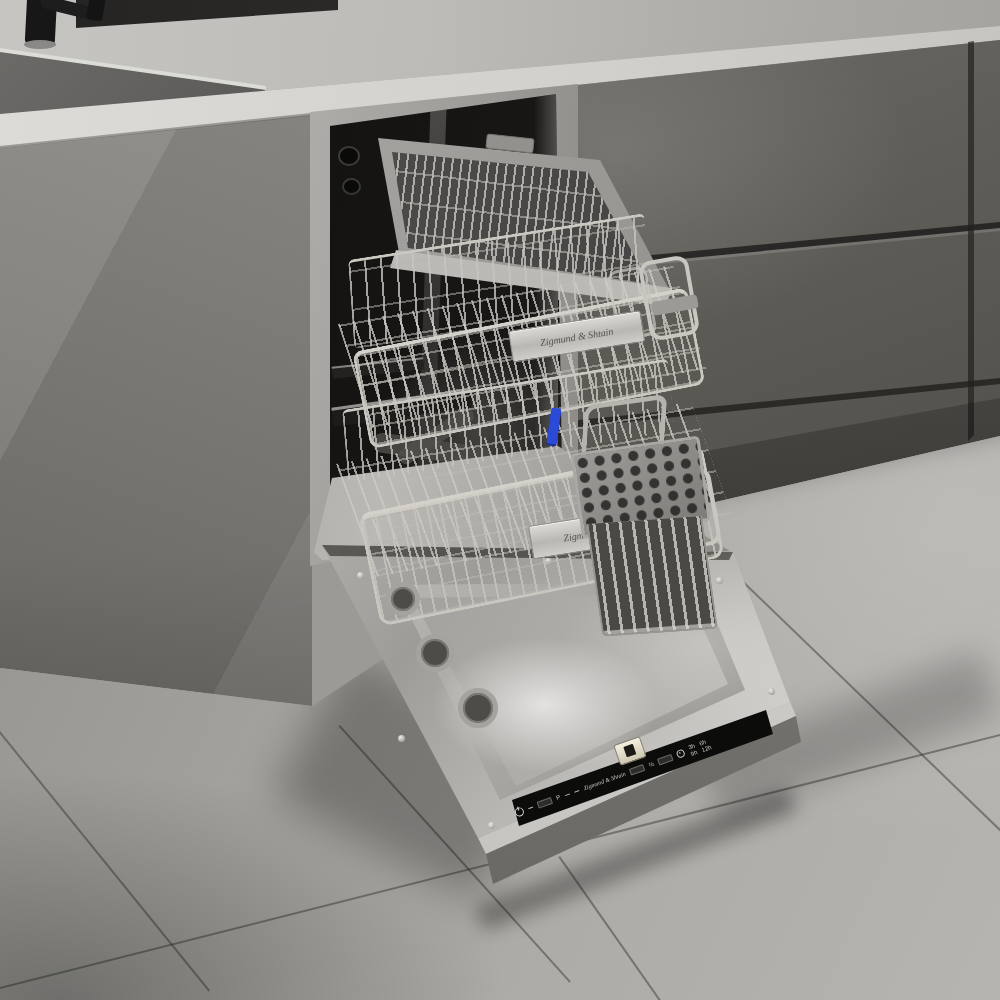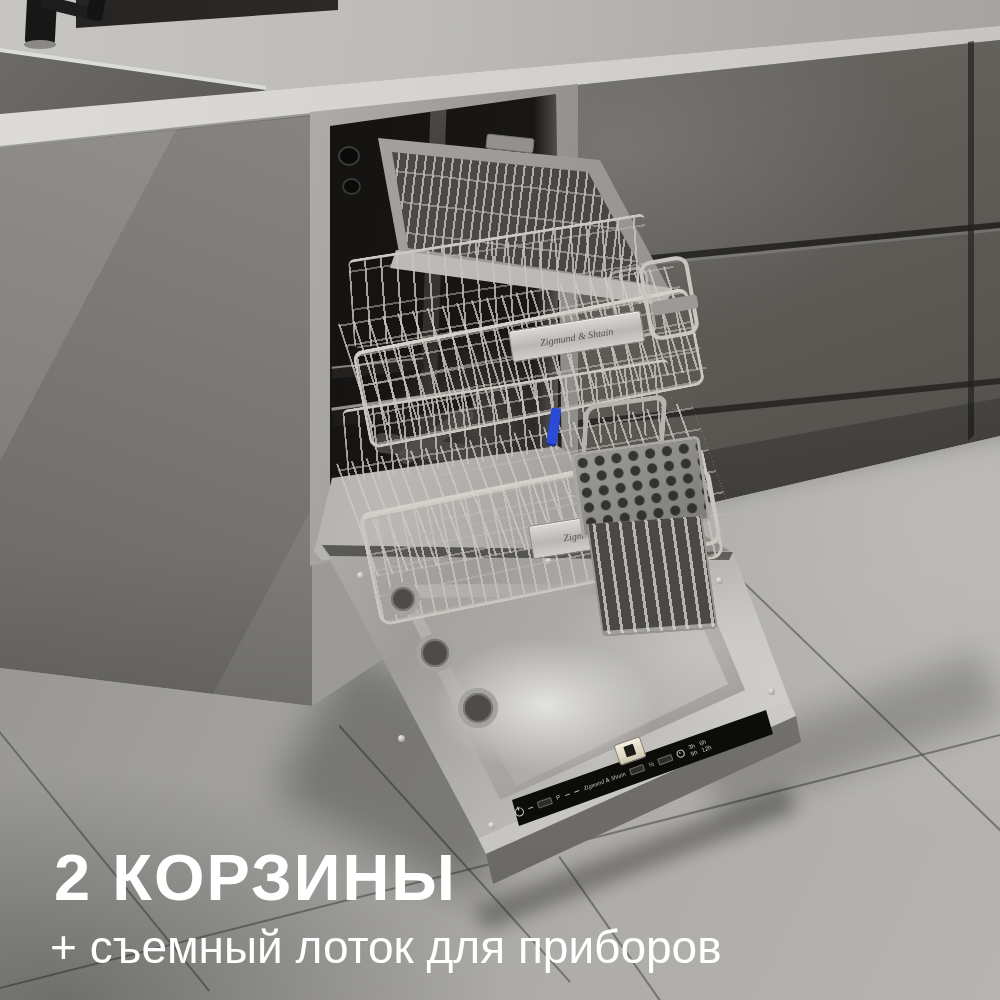--- a/index.html
+++ b/index.html
@@ -287,15 +287,13 @@
   <div class="wheel wh2"></div>
   <div class="wheel wh3"></div>
   <div class="plate l-plate">Zigmund &amp; Shtain</div>
 
   <div class="cutlery">
     <div class="cb-handle"></div>
     <div class="cb-grid"></div>
     <div class="cb-slats"></div>
   </div>
 
-  <div class="caption-title">2 КОРЗИНЫ</div>
-  <div class="caption-subtitle">+ съемный лоток для приборов</div>
 </div>
 
 </body></html>

